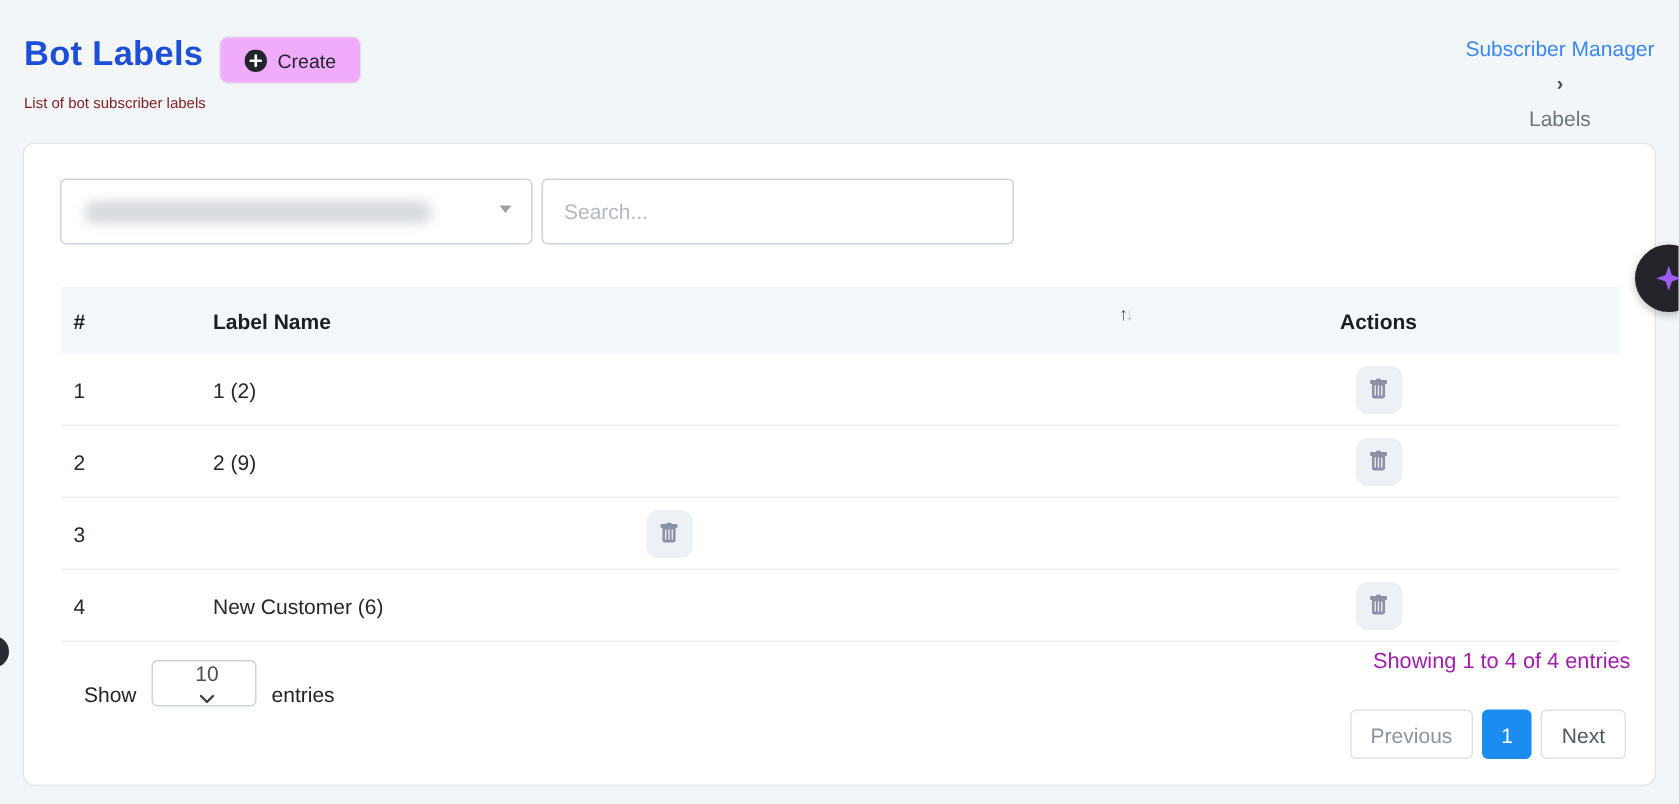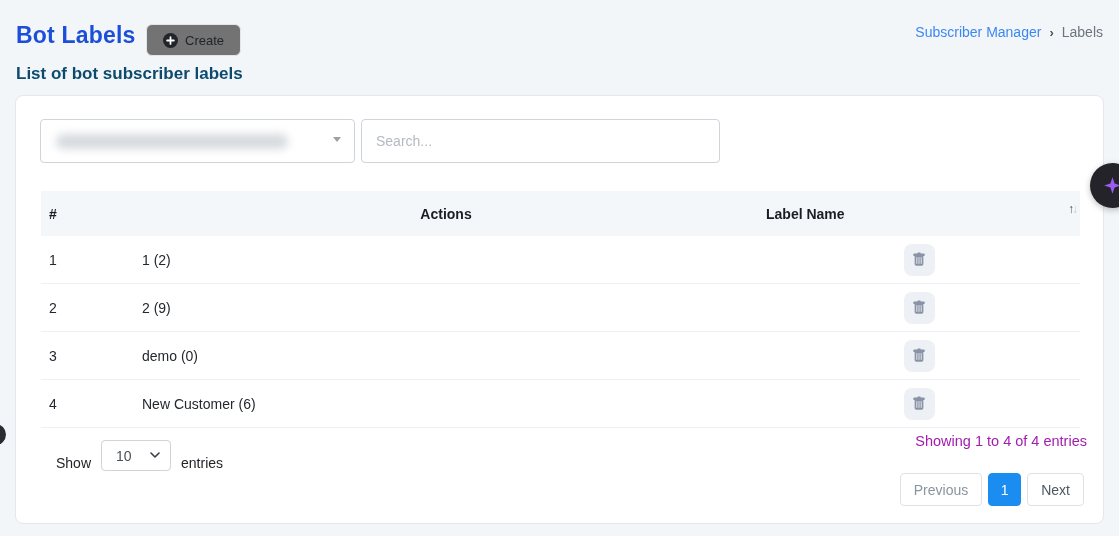--- a/index.html
+++ b/index.html
@@ -14,31 +14,31 @@
 
   
   .page-header { position:absolute; left:16px; top:20px; right:16px; height:60px; }
   .page-title {
     position:absolute; left:0; top:2px;
     font-size:23px; font-weight:700; color:#1d4ed8; letter-spacing:.2px;
   }
   .create-btn {
     position:absolute; left:130px; top:4px; height:32px;
     display:inline-flex; align-items:center; gap:7px;
-    padding:0 16px; background:#737373; border:1px solid #e2e6ea;
+    padding:0 16px; background:#f0abfc; border:1px solid #e2e6ea;
     border-radius:6px; font-size:13px; color:#212529; cursor:pointer;
     font-family:inherit;
   }
   .plus-icon { width:15px; height:15px; display:block; }
   .page-subtitle {
-    position:absolute; left:0; top:44px; font-size:17px; color:#0c4a6e;font-weight:bold;
+    position:absolute; left:0; top:44px; font-size:10px; color:#7f1d1d;
   }
   .breadcrumb {
     position:absolute; right:0; top:4px; font-size:14px; color:#6c757d;
-    display:flex; align-items:center; gap:8px;
+    display:flex; align-items:center; gap:8px;flex-direction:column;
   }
   .breadcrumb a { color:#3c87f1; text-decoration:none; cursor:pointer; }
   .crumb-sep { color:#495057; font-size:13px; font-weight:700; }
 
   
   .card {
     position:absolute; left:15px; top:95px; width:1089px; height:429px;
     background:#ffffff; border:1px solid #e4e7eb; border-radius:8px;
   }
 
@@ -51,21 +51,21 @@
   .blurred-value {
     margin-left:15px; width:232px; height:15px; border-radius:7px;
     background:#d6dade; filter:blur(4px);
   }
   .select-caret {
     position:absolute; right:13px; top:17px; width:0; height:0;
     border-left:4px solid transparent; border-right:4px solid transparent;
     border-top:5px solid #9aa1a9;
   }
   .search-input {
-    position:absolute; left:345px; top:23px; width:359px; height:44px;
+    position:absolute; left:345px; top:23px; width:315px; height:44px;
     border:1px solid #ced4da; border-radius:4px; padding:0 14px;
     font-size:14px; font-family:inherit; color:#495057; outline:none;
   }
   .search-input::placeholder { color:#b3bac2; }
 
   
   .table { position:absolute; left:25px; top:95px; width:1039px; }
   .tr, .thead {
     display:grid; grid-template-columns:93px 1fr 322px; align-items:center;
   }
@@ -91,21 +91,21 @@
 
   
   .table-footer { position:absolute; left:25px; right:16px; top:332px; height:40px; }
   .show-entries {
     position:absolute; left:15px; top:12px; display:flex; align-items:flex-end;
     gap:10px; font-size:14px; color:#212529;
   }
   .page-size-select {
     width:70px; height:31px; border:1px solid #ced4da; border-radius:4px;
     display:flex; align-items:center; justify-content:space-between;
-    padding:0 10px 0 14px; font-size:14px; color:#495057; cursor:pointer; background:#fff;
+    padding:0 10px 0 14px; font-size:14px; color:#495057; cursor:pointer; background:#fff;flex-direction:column;
   }
   .chev-down { width:10px; height:7px; display:block; }
   .entries-summary {
     position:absolute; right:0; top:5px; font-size:14.5px; color:#a21caf;
   }
 
   
   .pagination { position:absolute; right:19px; top:377px; display:flex; gap:6px; }
   .page-btn {
     min-width:48px; height:33px; padding:0 13px; background:#fff;
@@ -157,25 +157,25 @@
 
     <div class="bot-select">
       <div class="blurred-value"></div>
       <span class="select-caret"></span>
     </div>
     <input class="search-input" type="text" placeholder="Search..." style="">
 
     <div class="table">
       <div class="thead">
         <div class="th">#</div>
-        <div class="th th-actions">Actions</div>
         <div class="th th-label">
           <span>Label Name</span>
           <span class="sort-icon"><span class="sort-asc">↑</span><span class="sort-desc">↓</span></span>
         </div>
+        <div class="th th-actions">Actions</div>
       </div>
 
       <div class="tr">
         <div class="td">1</div>
         <div class="td">1 (2)</div>
         <div class="td td-actions">
           <button class="del-btn">
             <svg class="trash-icon" viewBox="0 0 16 16" fill="#8a93a5">
               <path d="M2.5 1a1 1 0 0 0-1 1v1a1 1 0 0 0 1 1H3v9a2 2 0 0 0 2 2h6a2 2 0 0 0 2-2V4h.5a1 1 0 0 0 1-1V2a1 1 0 0 0-1-1H10a1 1 0 0 0-1-1H7a1 1 0 0 0-1 1H2.5zm3 4a.5.5 0 0 1 .5.5v7a.5.5 0 0 1-1 0v-7a.5.5 0 0 1 .5-.5zM8 5a.5.5 0 0 1 .5.5v7a.5.5 0 0 1-1 0v-7A.5.5 0 0 1 8 5zm3 .5v7a.5.5 0 0 1-1 0v-7a.5.5 0 0 1 1 0z"></path>
             </svg>
@@ -190,21 +190,20 @@
           <button class="del-btn">
             <svg class="trash-icon" viewBox="0 0 16 16" fill="#8a93a5">
               <path d="M2.5 1a1 1 0 0 0-1 1v1a1 1 0 0 0 1 1H3v9a2 2 0 0 0 2 2h6a2 2 0 0 0 2-2V4h.5a1 1 0 0 0 1-1V2a1 1 0 0 0-1-1H10a1 1 0 0 0-1-1H7a1 1 0 0 0-1 1H2.5zm3 4a.5.5 0 0 1 .5.5v7a.5.5 0 0 1-1 0v-7a.5.5 0 0 1 .5-.5zM8 5a.5.5 0 0 1 .5.5v7a.5.5 0 0 1-1 0v-7A.5.5 0 0 1 8 5zm3 .5v7a.5.5 0 0 1-1 0v-7a.5.5 0 0 1 1 0z"></path>
             </svg>
           </button>
         </div>
       </div>
 
       <div class="tr">
         <div class="td">3</div>
-        <div class="td">demo (0)</div>
         <div class="td td-actions">
           <button class="del-btn">
             <svg class="trash-icon" viewBox="0 0 16 16" fill="#8a93a5">
               <path d="M2.5 1a1 1 0 0 0-1 1v1a1 1 0 0 0 1 1H3v9a2 2 0 0 0 2 2h6a2 2 0 0 0 2-2V4h.5a1 1 0 0 0 1-1V2a1 1 0 0 0-1-1H10a1 1 0 0 0-1-1H7a1 1 0 0 0-1 1H2.5zm3 4a.5.5 0 0 1 .5.5v7a.5.5 0 0 1-1 0v-7a.5.5 0 0 1 .5-.5zM8 5a.5.5 0 0 1 .5.5v7a.5.5 0 0 1-1 0v-7A.5.5 0 0 1 8 5zm3 .5v7a.5.5 0 0 1-1 0v-7a.5.5 0 0 1 1 0z"></path>
             </svg>
           </button>
         </div>
       </div>
 
       <div class="tr">

